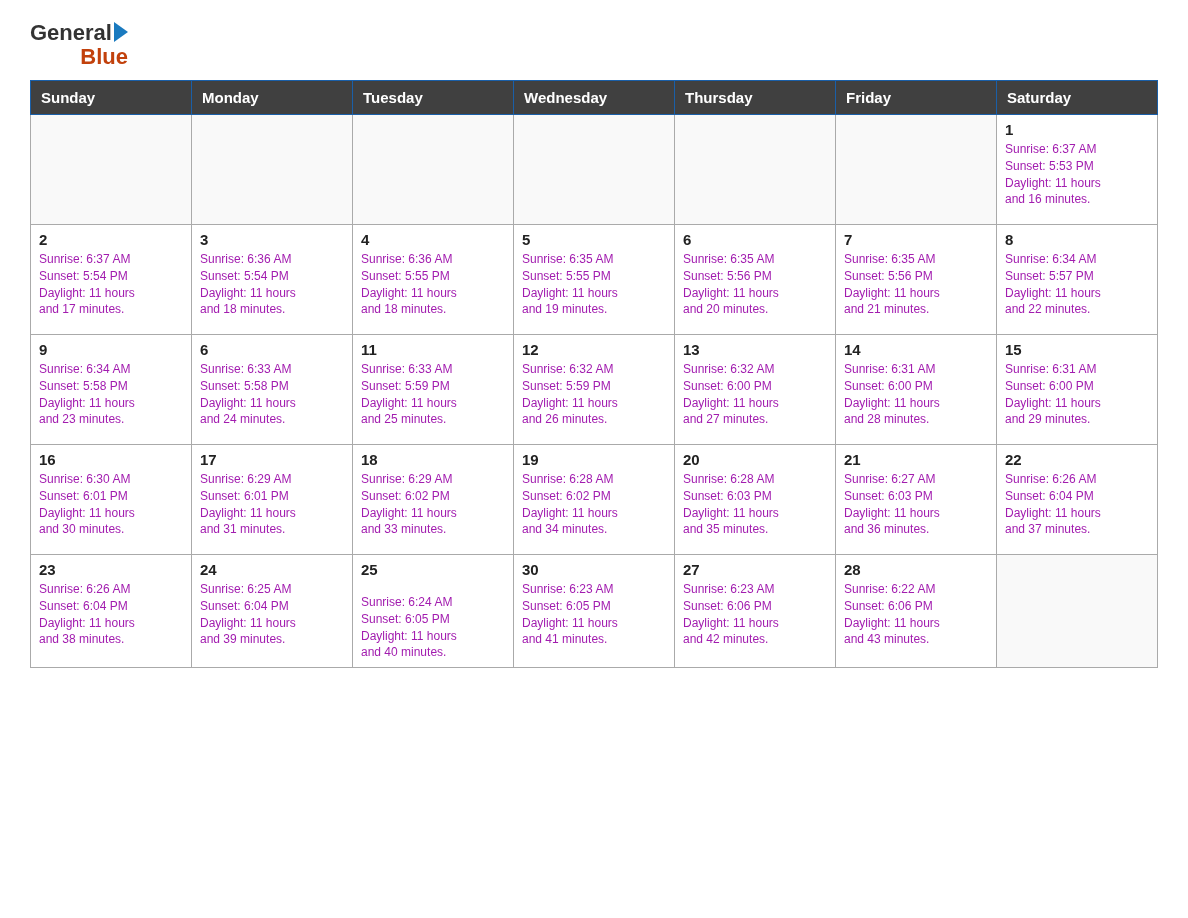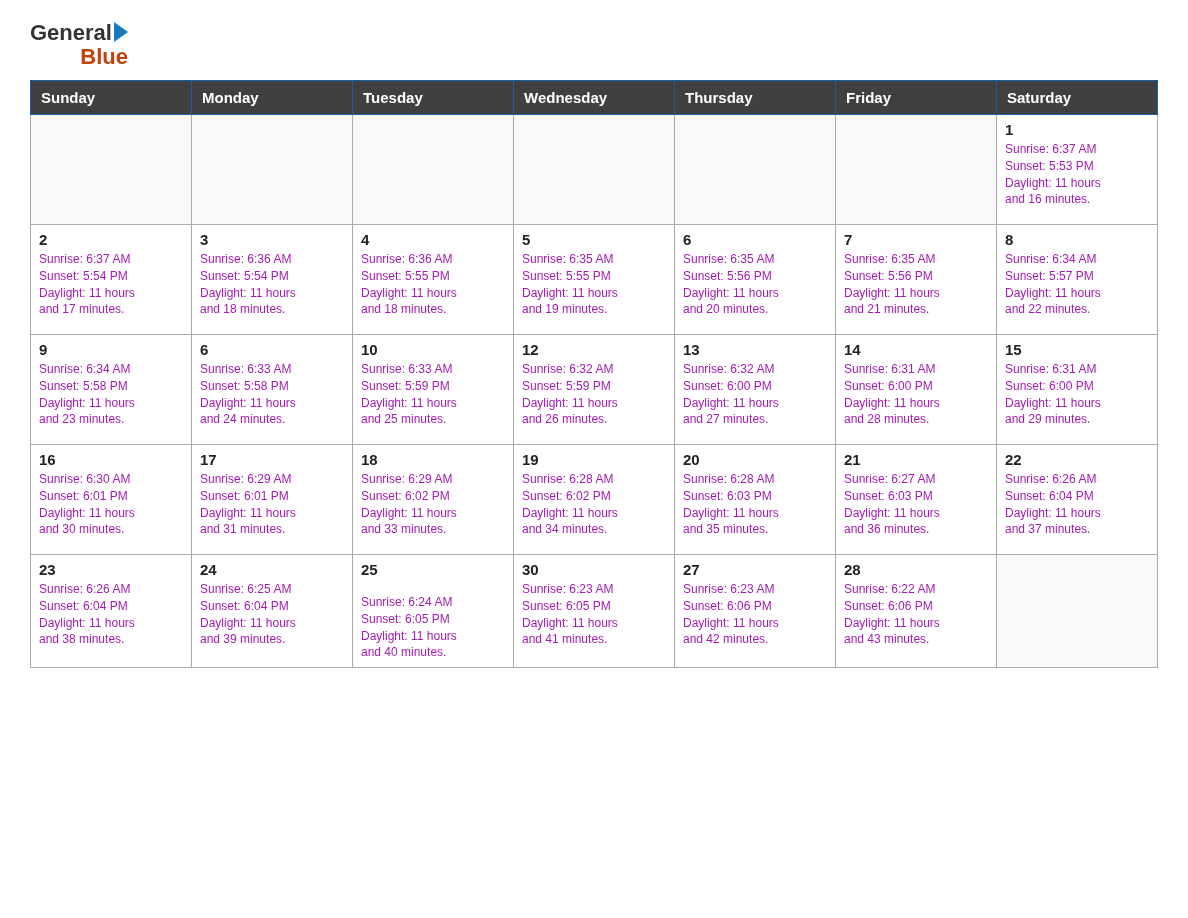--- a/index.html
+++ b/index.html
@@ -208,21 +208,21 @@
 and 23 minutes.</div>
         </td>
         <td>
           <span class="day-number">6</span>
           <div class="day-info" style="white-space: pre-line;">Sunrise: 6:33 AM
 Sunset: 5:58 PM
 Daylight: 11 hours
 and 24 minutes.</div>
         </td>
         <td>
-          <span class="day-number">10</span>
+          <span class="day-number">11</span>
           <div class="day-info" style="white-space: pre-line;">Sunrise: 6:33 AM
 Sunset: 5:59 PM
 Daylight: 11 hours
 and 25 minutes.</div>
         </td>
         <td>
           <span class="day-number">12</span>
           <div class="day-info" style="white-space: pre-line;">Sunrise: 6:32 AM
 Sunset: 5:59 PM
 Daylight: 11 hours

